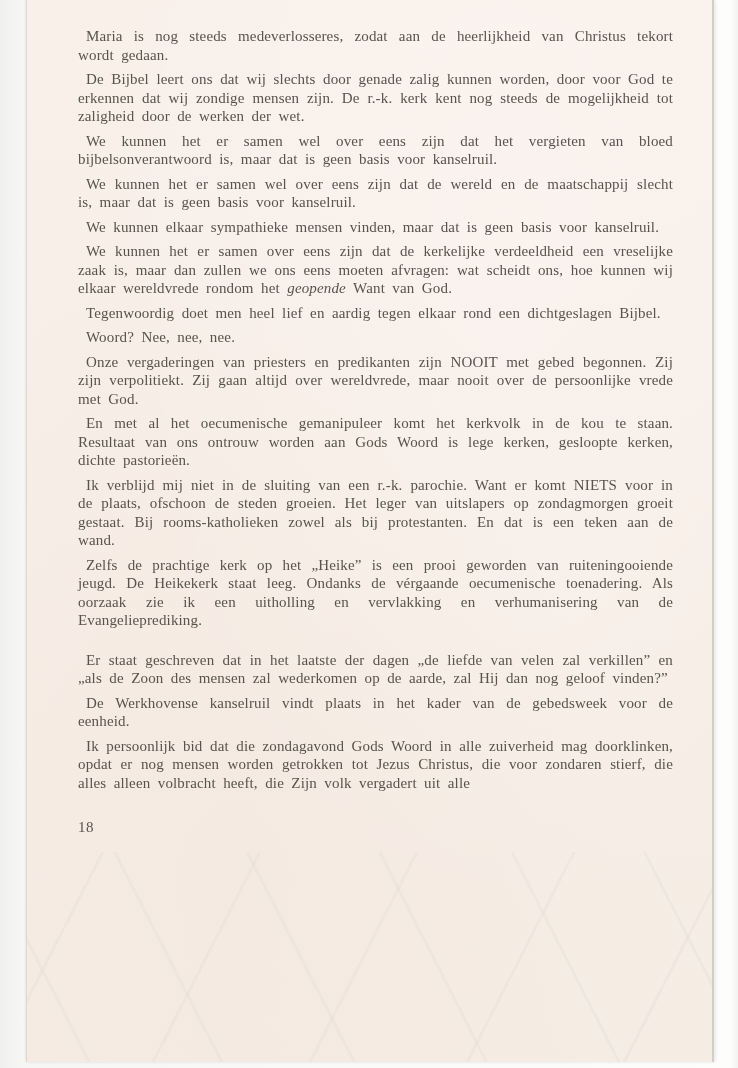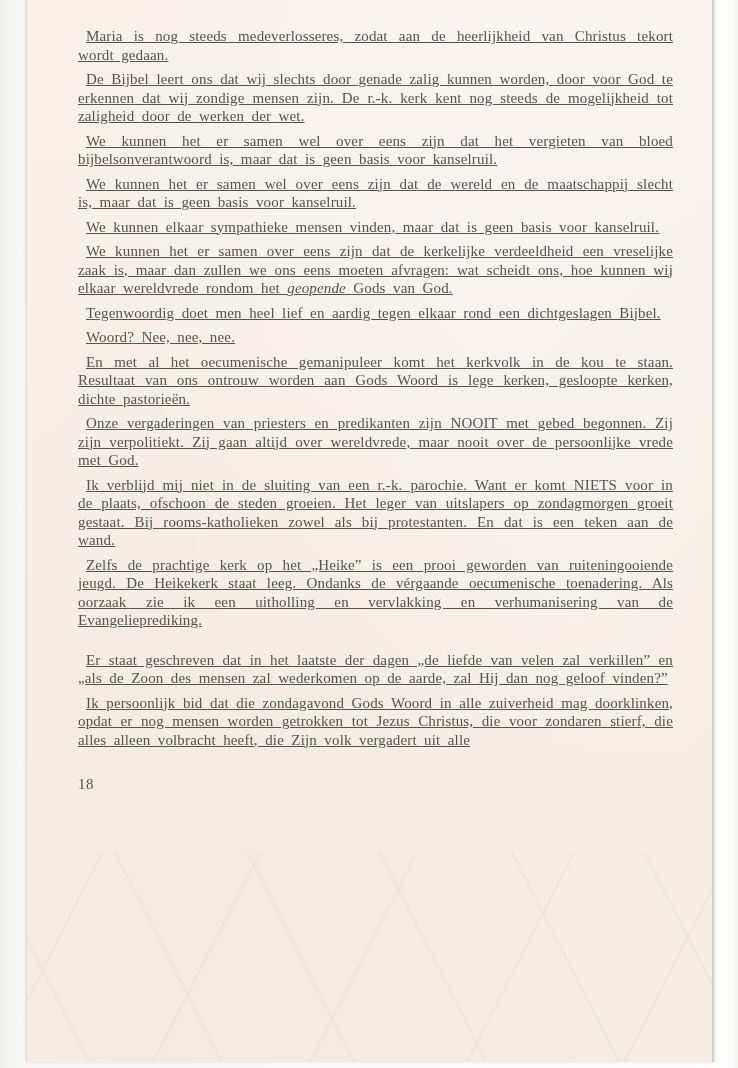--- a/index.html
+++ b/index.html
@@ -42,21 +42,20 @@
     color:var(--ink);
     font-size:15px;
     line-height:18.5px;
   }
   .paragraphs p{
     text-align:justify;
     text-indent:8px;
     word-spacing:3.5px;
     letter-spacing:0.15px;
     margin-top:6px;
-    text-decoration:underline;
   }
   .paragraphs p:first-child{margin-top:0;}
   .paragraphs p.gap-before{margin-top:21px;}
   .paragraphs em{font-style:italic;}
   .page-number{
     margin-top:26px;
     word-spacing:3.5px;
     letter-spacing:0.5px;
   }
 </style>
@@ -64,26 +63,27 @@
 <body>
 
 <div class="page">
   <div class="text-column">
     <div class="paragraphs">
         <p><span>Maria is nog steeds medeverlosseres, zodat aan de heerlijkheid van Christus tekort wordt gedaan.</span></p>
         <p><span>De Bijbel leert ons dat wij slechts door genade zalig kunnen worden, door voor God te erkennen dat wij zondige mensen zijn. De r.-k. kerk kent nog steeds de mogelijkheid tot zaligheid door de werken der wet.</span></p>
         <p><span>We kunnen het er samen wel over eens zijn dat het vergieten van bloed bijbelsonverantwoord is, maar dat is geen basis voor kanselruil.</span></p>
         <p><span>We kunnen het er samen wel over eens zijn dat de wereld en de maatschappij slecht is, maar dat is geen basis voor kanselruil.</span></p>
         <p><span>We kunnen elkaar sympathieke mensen vinden, maar dat is geen basis voor kanselruil.</span></p>
-        <p><span>We kunnen het er samen over eens zijn dat de kerkelijke verdeeldheid een vreselijke zaak is, maar dan zullen we ons eens moeten afvragen: wat scheidt ons, hoe kunnen wij elkaar wereldvrede rondom het </span><em>geopende</em><span> Gods van God.</span></p>
+        <p><span>We kunnen het er samen over eens zijn dat de kerkelijke verdeeldheid een vreselijke zaak is, maar dan zullen we ons eens moeten afvragen: wat scheidt ons, hoe kunnen wij elkaar wereldvrede rondom het </span><em>geopende</em><span> Want van God.</span></p>
         <p><span>Tegenwoordig doet men heel lief en aardig tegen elkaar rond een dichtgeslagen Bijbel.</span></p>
         <p><span>Woord? Nee, nee, nee.</span></p>
+        <p><span>Onze vergaderingen van priesters en predikanten zijn NOOIT met gebed begonnen. Zij zijn verpolitiekt. Zij gaan altijd over wereldvrede, maar nooit over de persoonlijke vrede met God.</span></p>
         <p><span>En met al het oecumenische gemanipuleer komt het kerkvolk in de kou te staan. Resultaat van ons ontrouw worden aan Gods Woord is lege kerken, gesloopte kerken, dichte pastorieën.</span></p>
-        <p><span>Onze vergaderingen van priesters en predikanten zijn NOOIT met gebed begonnen. Zij zijn verpolitiekt. Zij gaan altijd over wereldvrede, maar nooit over de persoonlijke vrede met God.</span></p>
         <p><span>Ik verblijd mij niet in de sluiting van een r.-k. parochie. Want er komt NIETS voor in de plaats, ofschoon de steden groeien. Het leger van uitslapers op zondagmorgen groeit gestaat. Bij rooms-katholieken zowel als bij protestanten. En dat is een teken aan de wand.</span></p>
         <p><span>Zelfs de prachtige kerk op het „Heike” is een prooi geworden van ruiteningooiende jeugd. De Heikekerk staat leeg. Ondanks de vérgaande oecumenische toenadering. Als oorzaak zie ik een uitholling en vervlakking en verhumanisering van de Evangelieprediking.</span></p>
         <p class="gap-before"><span>Er staat geschreven dat in het laatste der dagen „de liefde van velen zal verkillen” en „als de Zoon des mensen zal wederkomen op de aarde, zal Hij dan nog geloof vinden?”</span></p>
+        <p><span>De Werkhovense kanselruil vindt plaats in het kader van de gebedsweek voor de eenheid.</span></p>
         <p><span>Ik persoonlijk bid dat die zondagavond Gods Woord in alle zuiverheid mag doorklinken, opdat er nog mensen worden getrokken tot Jezus Christus, die voor zondaren stierf, die alles alleen volbracht heeft, die Zijn volk vergadert uit alle</span></p>
       </div>
     <div class="page-number">18</div>
   </div>
   <div class="watermark"></div>
 </div>
 
 </body></html>

